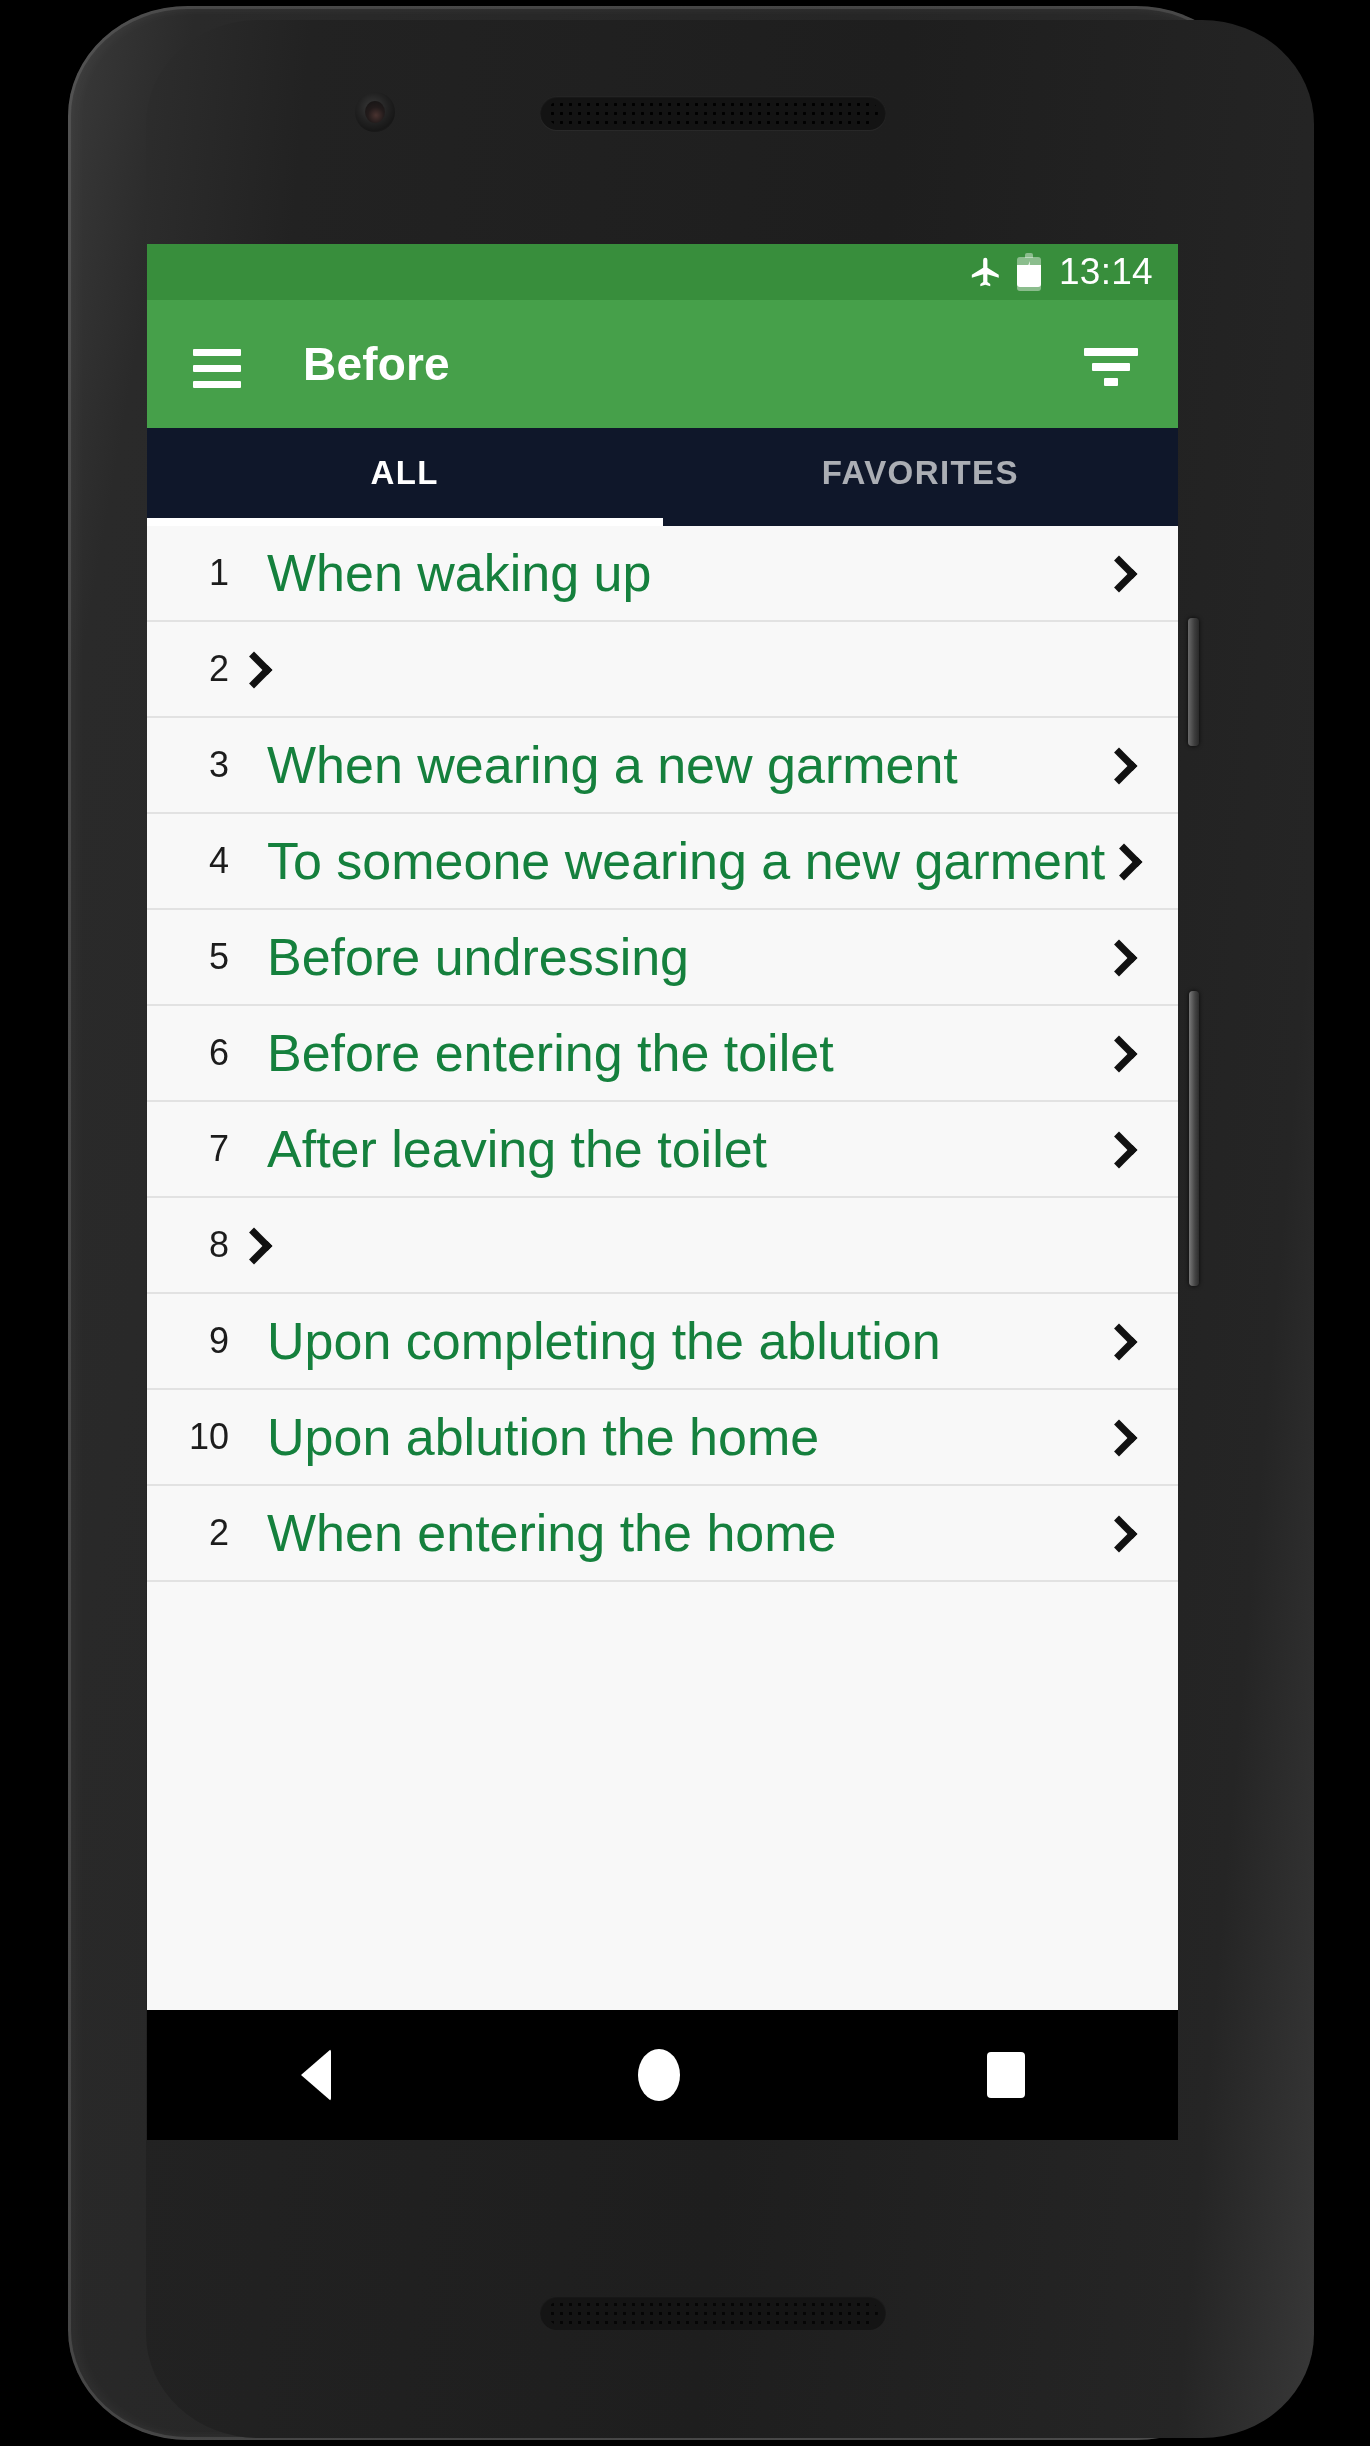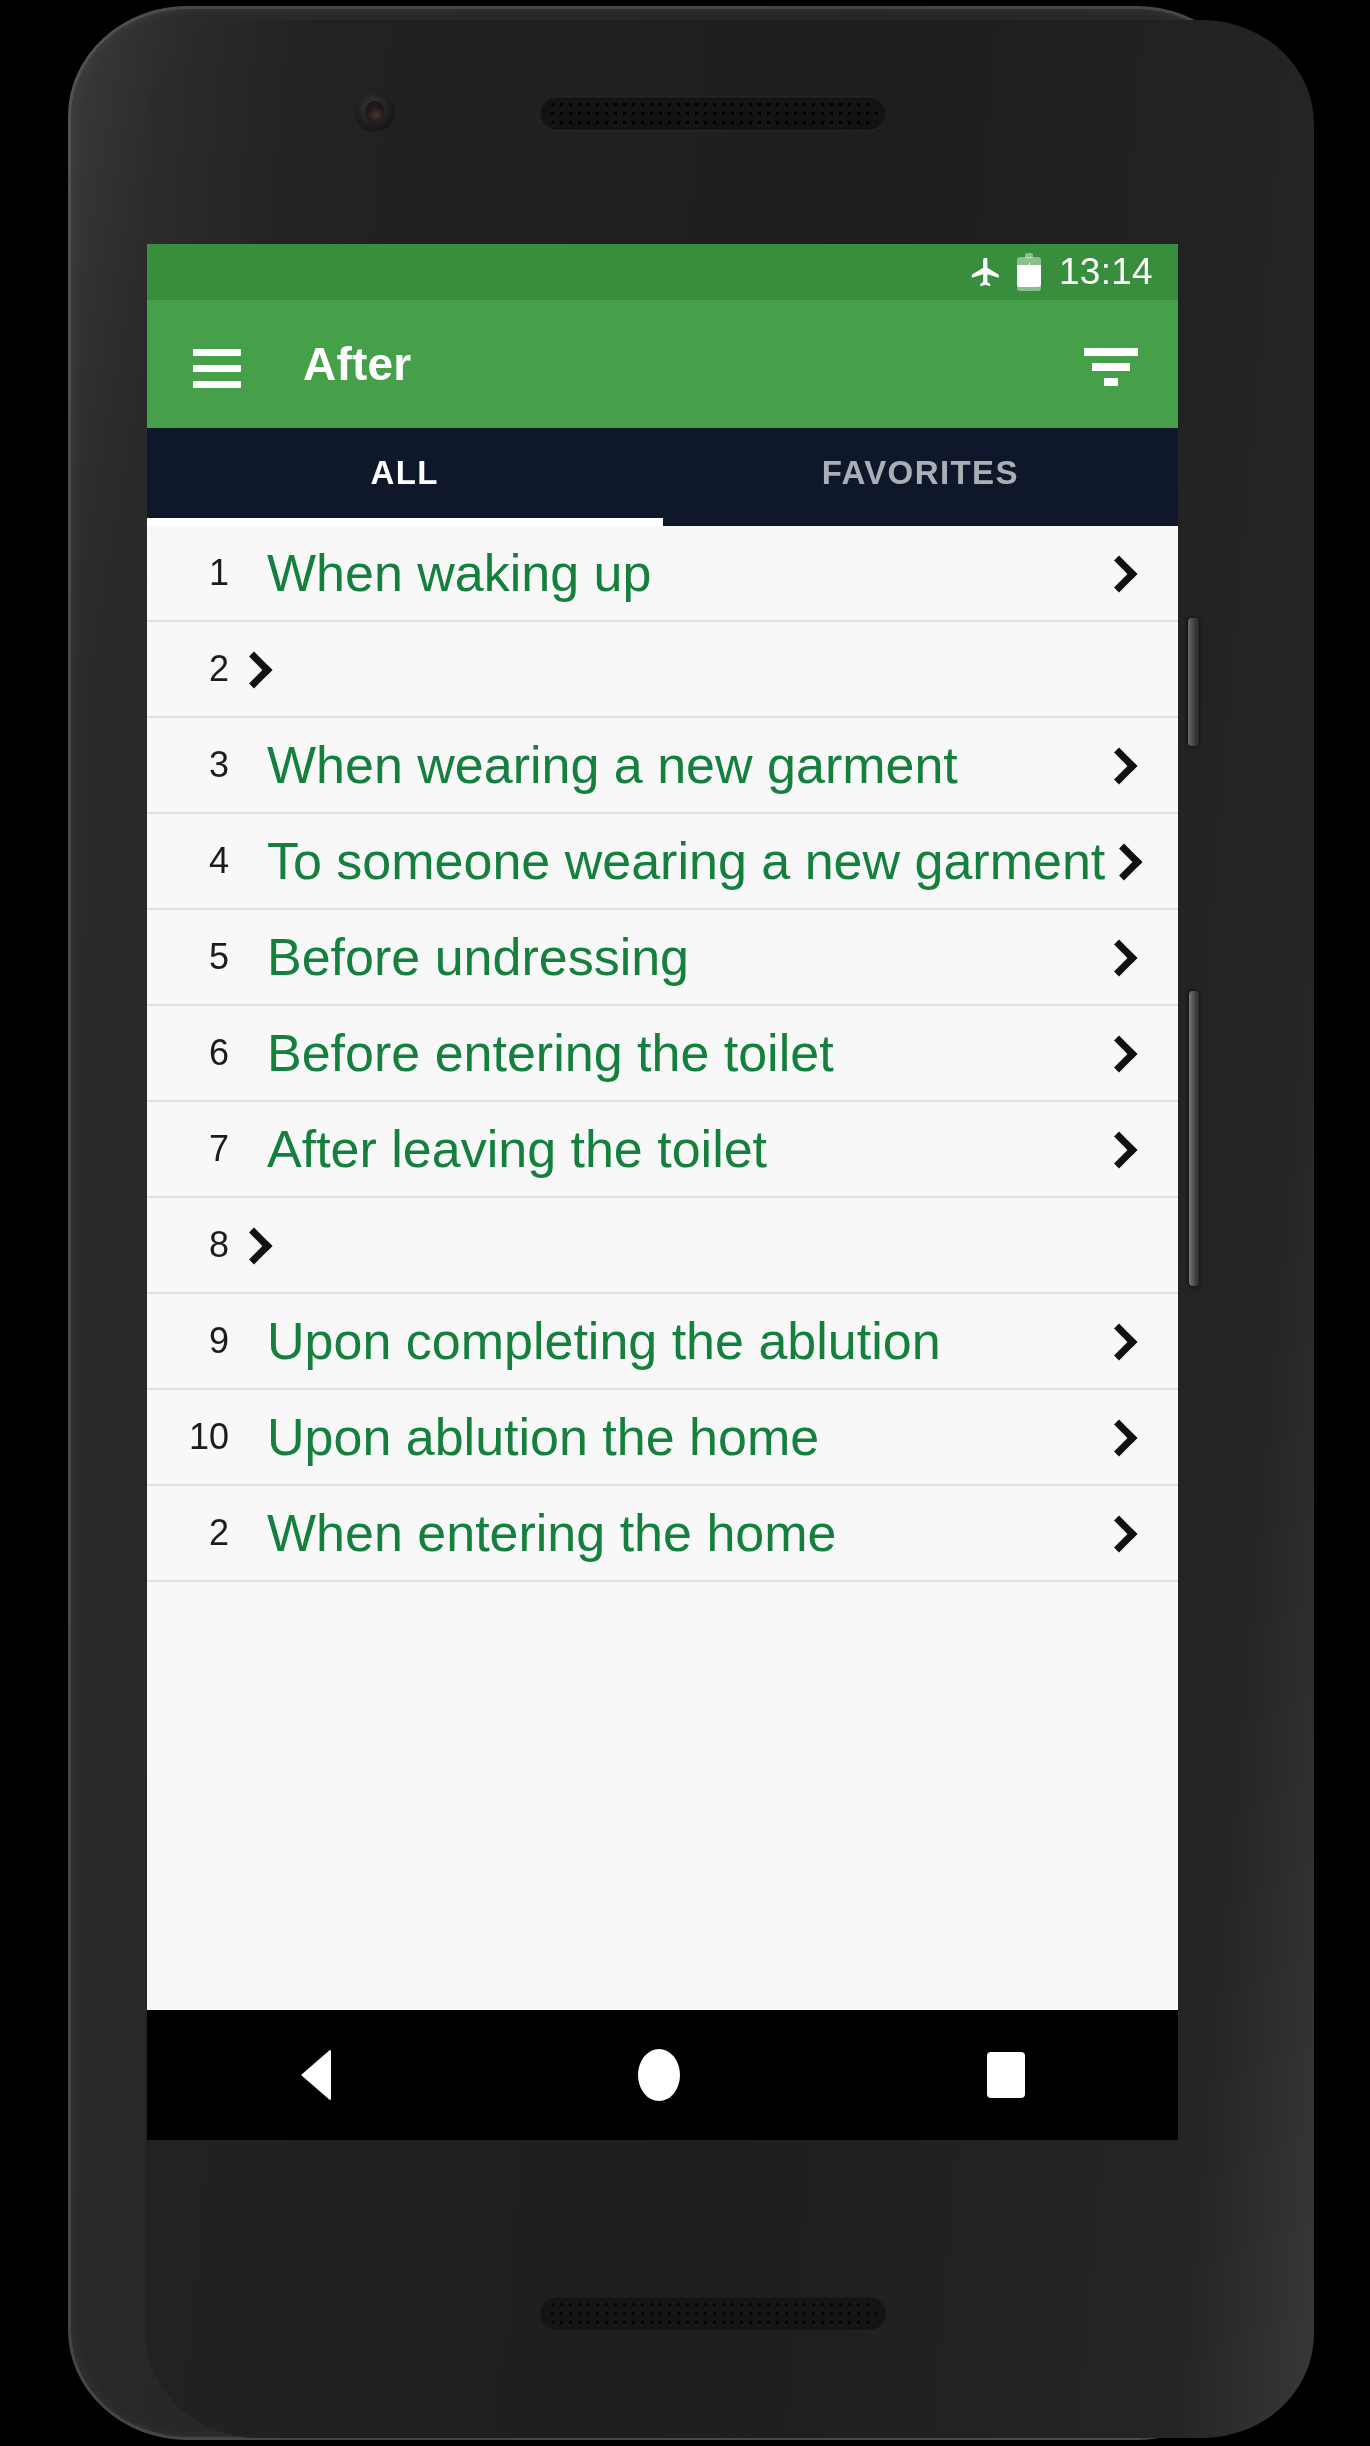--- a/index.html
+++ b/index.html
@@ -250,21 +250,21 @@
     </span>
     <span id="status-time">13:14</span>
   </div>
 
   <div id="app-bar">
     <div id="menu-icon">
       <span></span>
         <span></span>
         <span></span>
     </div>
-    <div id="app-title">After</div>
+    <div id="app-title">Before</div>
     <div id="filter-icon">
       <span></span>
         <span></span>
         <span></span>
     </div>
   </div>
 
   <div id="tab-bar">
     <div class="tab active">ALL</div>
     <div class="tab">FAVORITES</div>

